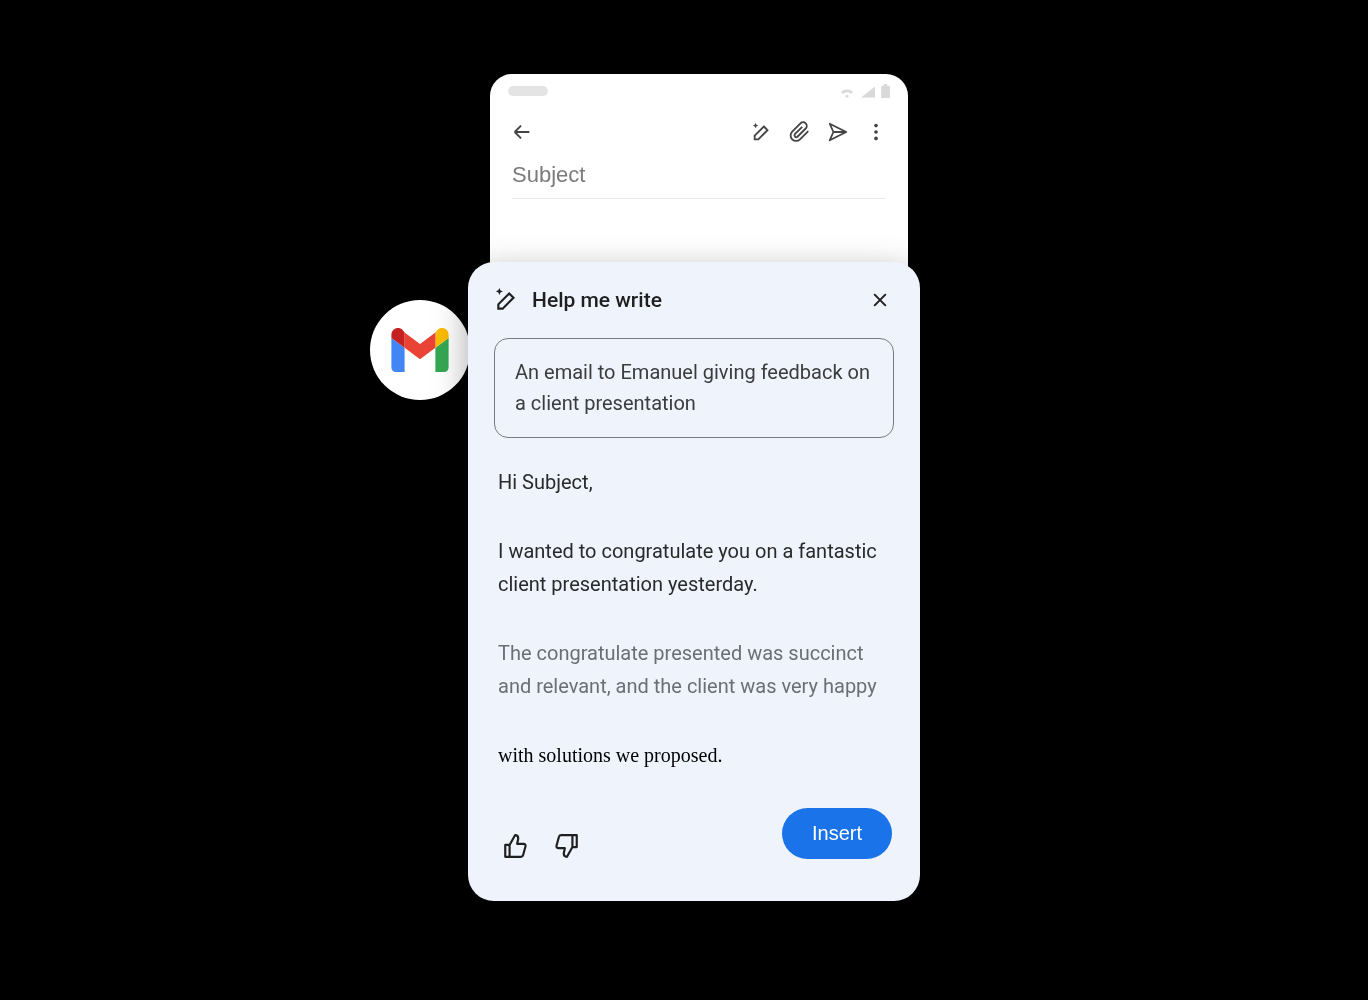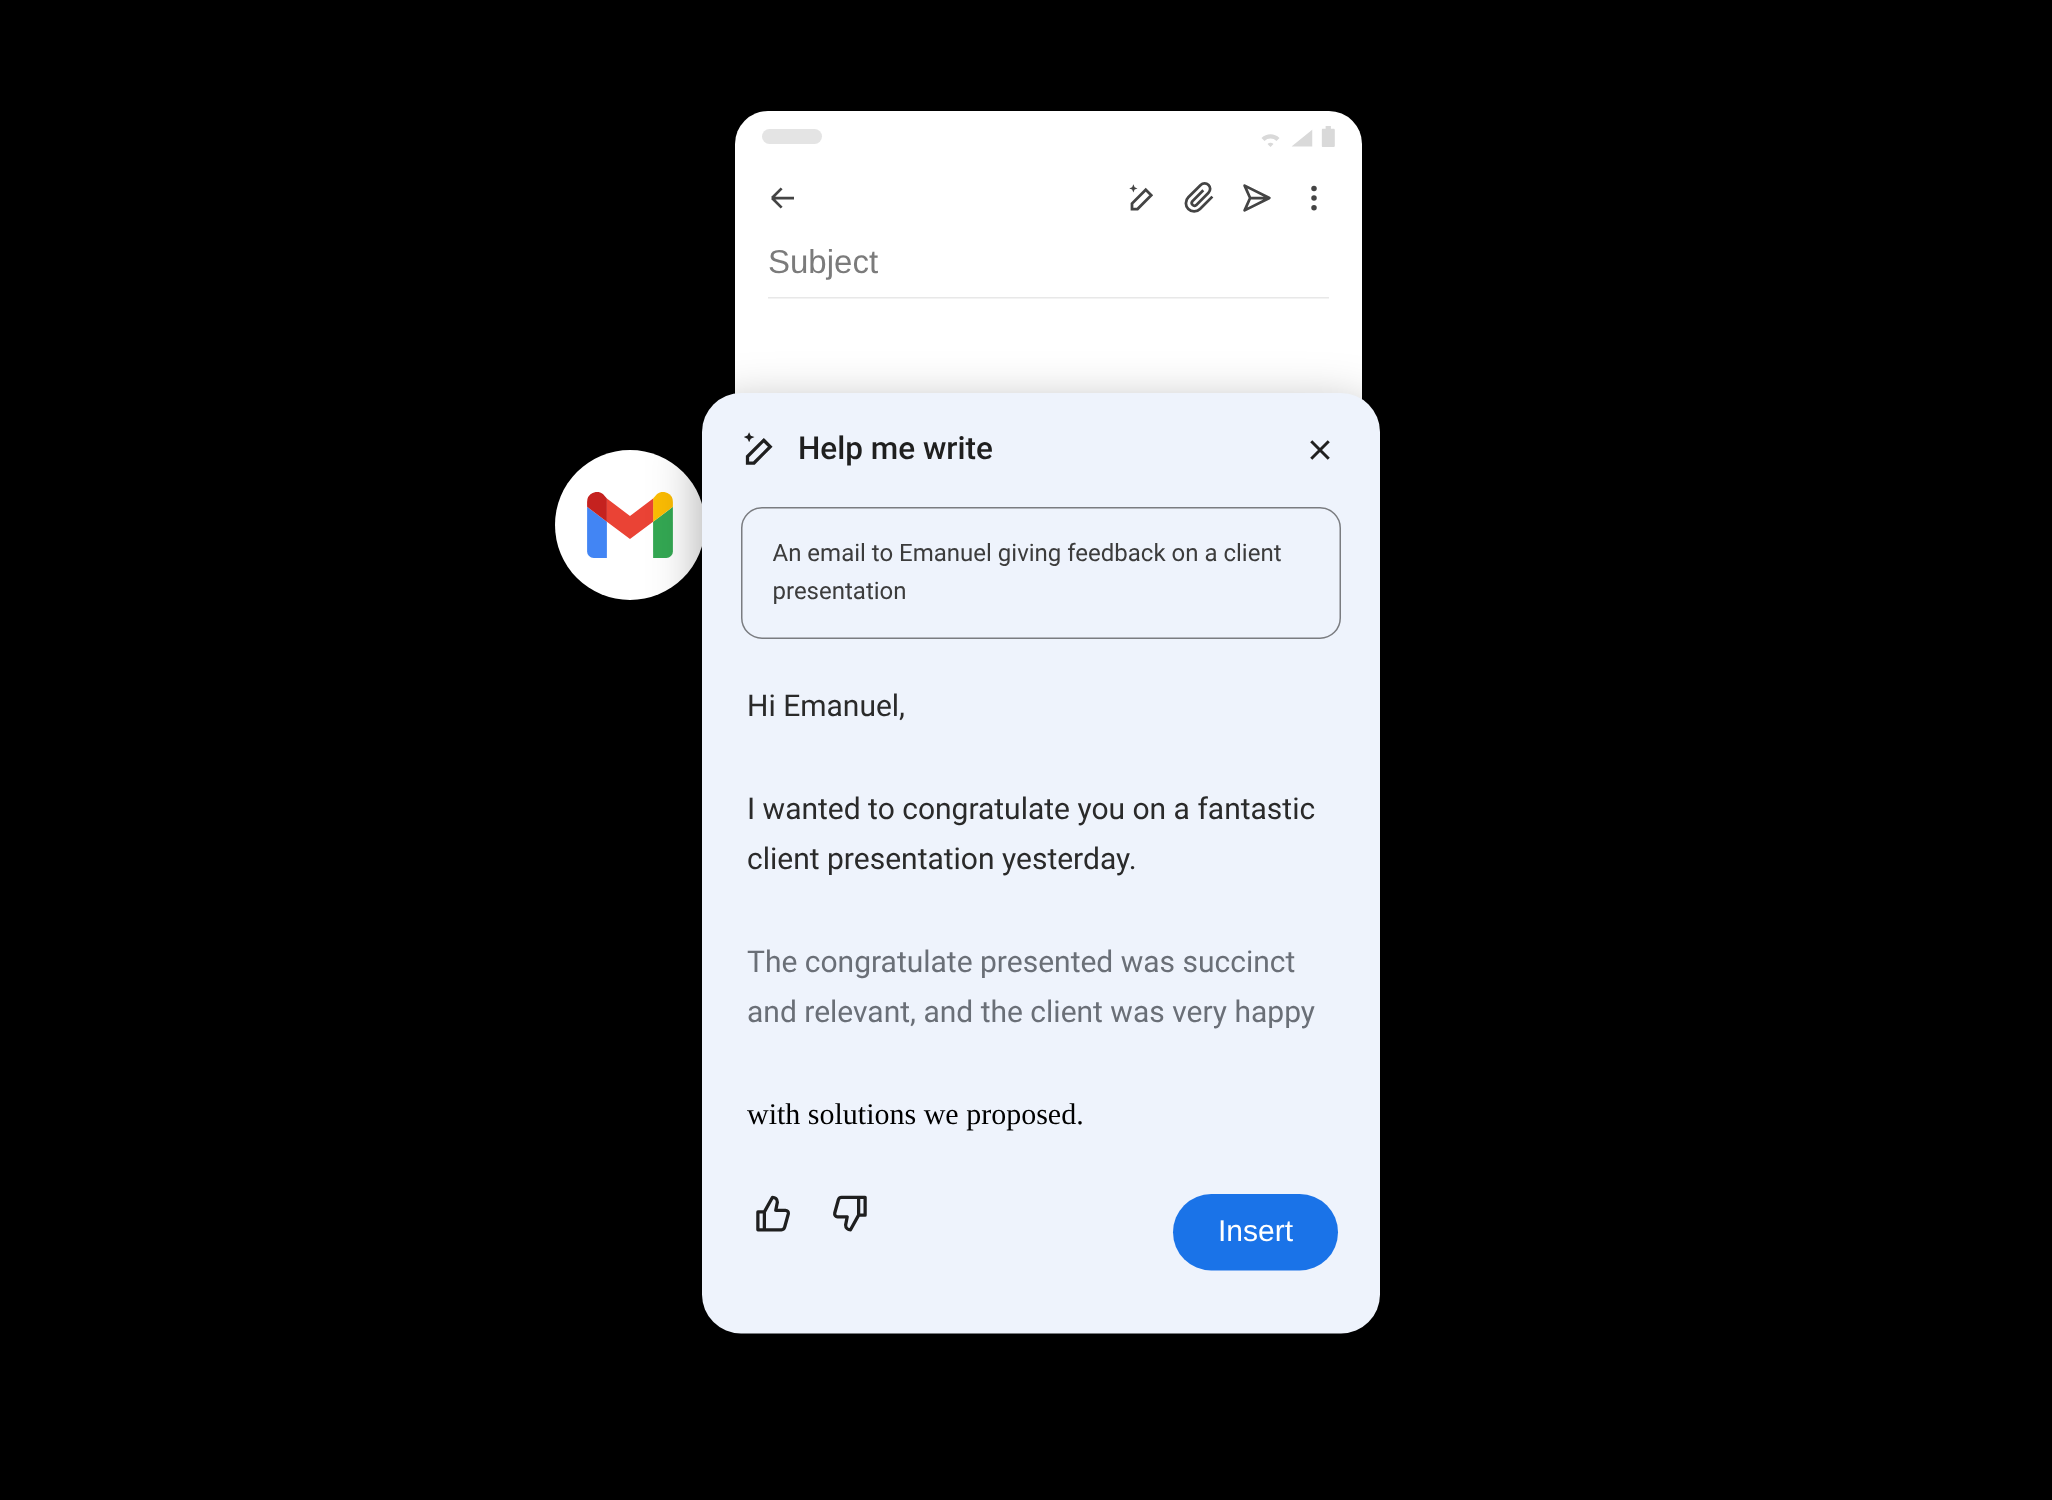--- a/index.html
+++ b/index.html
@@ -114,37 +114,37 @@
     width: 28px; height: 28px;
     display: flex; align-items: center; justify-content: center;
     color: #1f1f1f;
     cursor: pointer;
   }
   .prompt-box {
     margin: 6px 26px 22px 26px;
     border: 1px solid #7a7c80;
     border-radius: 14px;
     padding: 18px 20px;
-    font-size: 16px;
+    font-size: 20px;
     line-height: 1.55;
     color: #3c3c3c;
   }
   .gen-body {
     padding: 6px 30px 4px 30px;
     font-size: 20px;
     line-height: 1.65;
     color: #2a2a2a;
   }
   .gen-greeting { margin-bottom: 18px; }
   .gen-para { margin-bottom: 14px; margin-top: 36px; }
   .gen-fade { color: #000000; font-family: Liberation Serif, serif; }
   .gen-mid { color: #6a6f77; }
   .panel-foot {
     display: flex;
-    align-items: flex-start;
+    align-items: flex-end;
     padding: 18px 28px 6px 34px;
     gap: 26px;
   }
   .panel-foot .spacer { flex: 1; }
   .insert-btn {
     background: #1a73e8;
     color: #fff;
     font-size: 20px;
     padding: 14px 30px;
     border-radius: 30px;
@@ -234,21 +234,21 @@
       <div class="close-btn">
         <svg width="20" height="20" viewBox="0 0 24 24">
             <path stroke="#1f1f1f" stroke-width="2.4" d="M5 5l14 14M19 5L5 19"></path>
           </svg>
       </div>
     </div>
 
     <div class="prompt-box">An email to Emanuel giving feedback on a client presentation</div>
 
     <div class="gen-body">
-      <div class="gen-greeting">Hi Emanuel,</div>
+      <div class="gen-greeting">Hi Subject,</div>
       <div class="gen-para">I wanted to congratulate you on a fantastic client presentation yesterday.</div>
       <div class="gen-para gen-mid">The congratulate presented was succinct and relevant, and the client was very happy</div>
       <div class="gen-para gen-fade">with solutions we proposed.</div>
     </div>
 
     <div class="panel-foot">
       <svg class="thumb" viewBox="0 0 24 24">
           <path fill="none" stroke="#1f1f1f" stroke-width="2" stroke-linejoin="round" d="M7 22V11m0 0l5-9c1.5 0 3 1 3 3l-1 5h6c1 0 2 1 1.7 2.3l-2.2 8c-.2.9-1 1.7-2 1.7H7zm0 0H3v11h4"></path>
         </svg>
       <svg class="thumb" viewBox="0 0 24 24">

